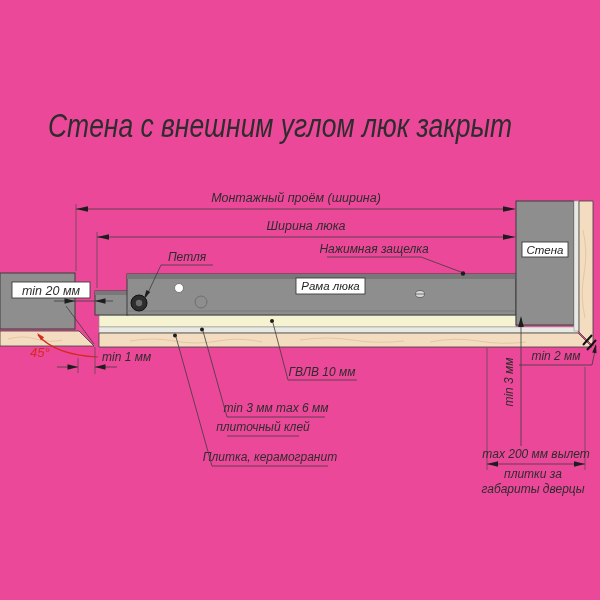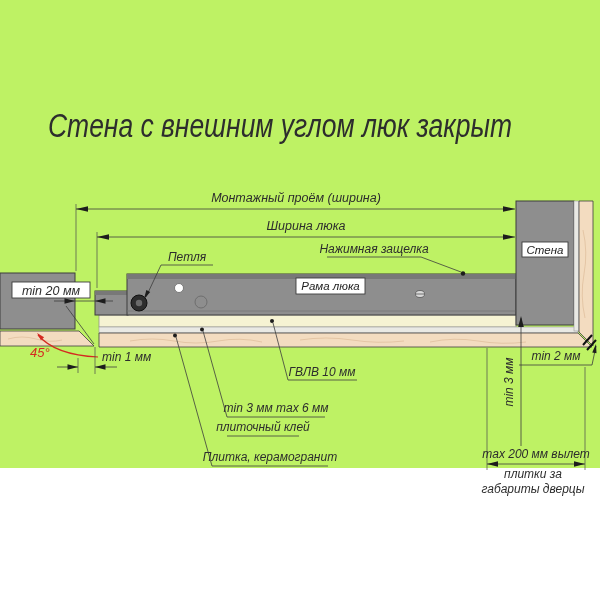--- a/index.html
+++ b/index.html
@@ -1,17 +1,17 @@
 <!DOCTYPE html>
 <html><head>
 <meta charset="utf-8">
 <style>
   html,body{margin:0;padding:0;background:#ffffff;}
   body{width:600px;height:600px;overflow:hidden;}
-  #stage{position:relative;width:600px;height:468px;background:#bef264;}
+  #stage{position:relative;width:600px;height:600px;background:#ec4899;}
   svg{display:block;}
   .title-text{font:italic 33px "Liberation Sans",sans-serif;fill:#2d2d2d;}
   .dim-text{font:italic 12.5px "Liberation Sans",sans-serif;fill:#2d2d2d;}
   .dim-text-sm{font:italic 12px "Liberation Sans",sans-serif;fill:#2d2d2d;}
   .label-box-text{font:italic 11.5px "Liberation Sans",sans-serif;fill:#222;}
   .red-text{font:italic 13px "Liberation Sans",sans-serif;fill:#d42a20;}
   .thin{stroke:#3c3c3c;stroke-width:0.8;fill:none;}
   .thin-lt{stroke:#4a4a4a;stroke-width:0.7;fill:none;}
   .arrow{fill:#1d1d1d;stroke:none;}
   .ldot{fill:#1d1d1d;}

